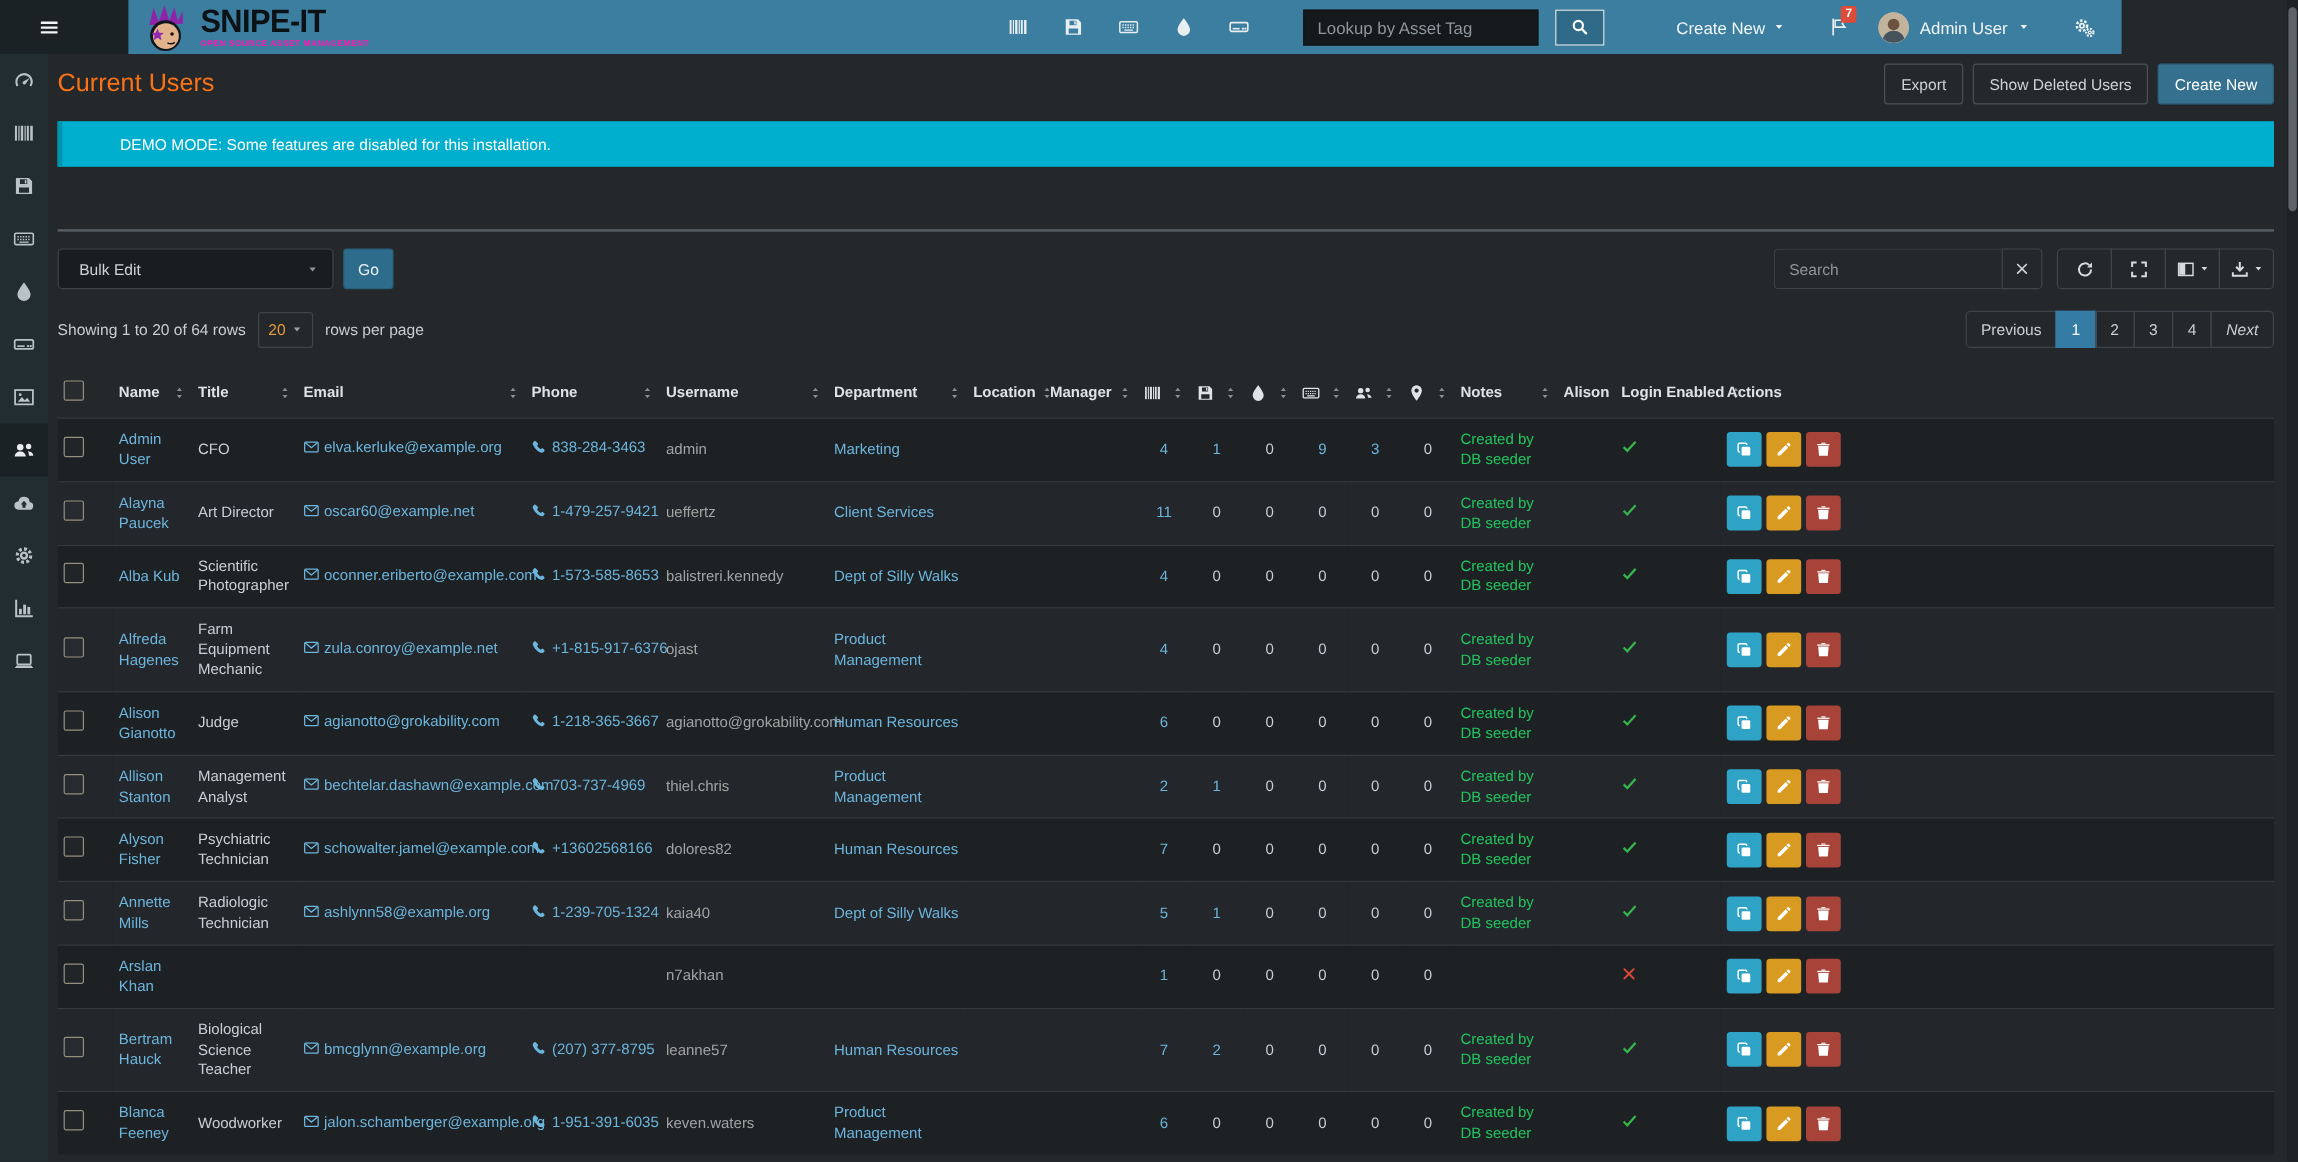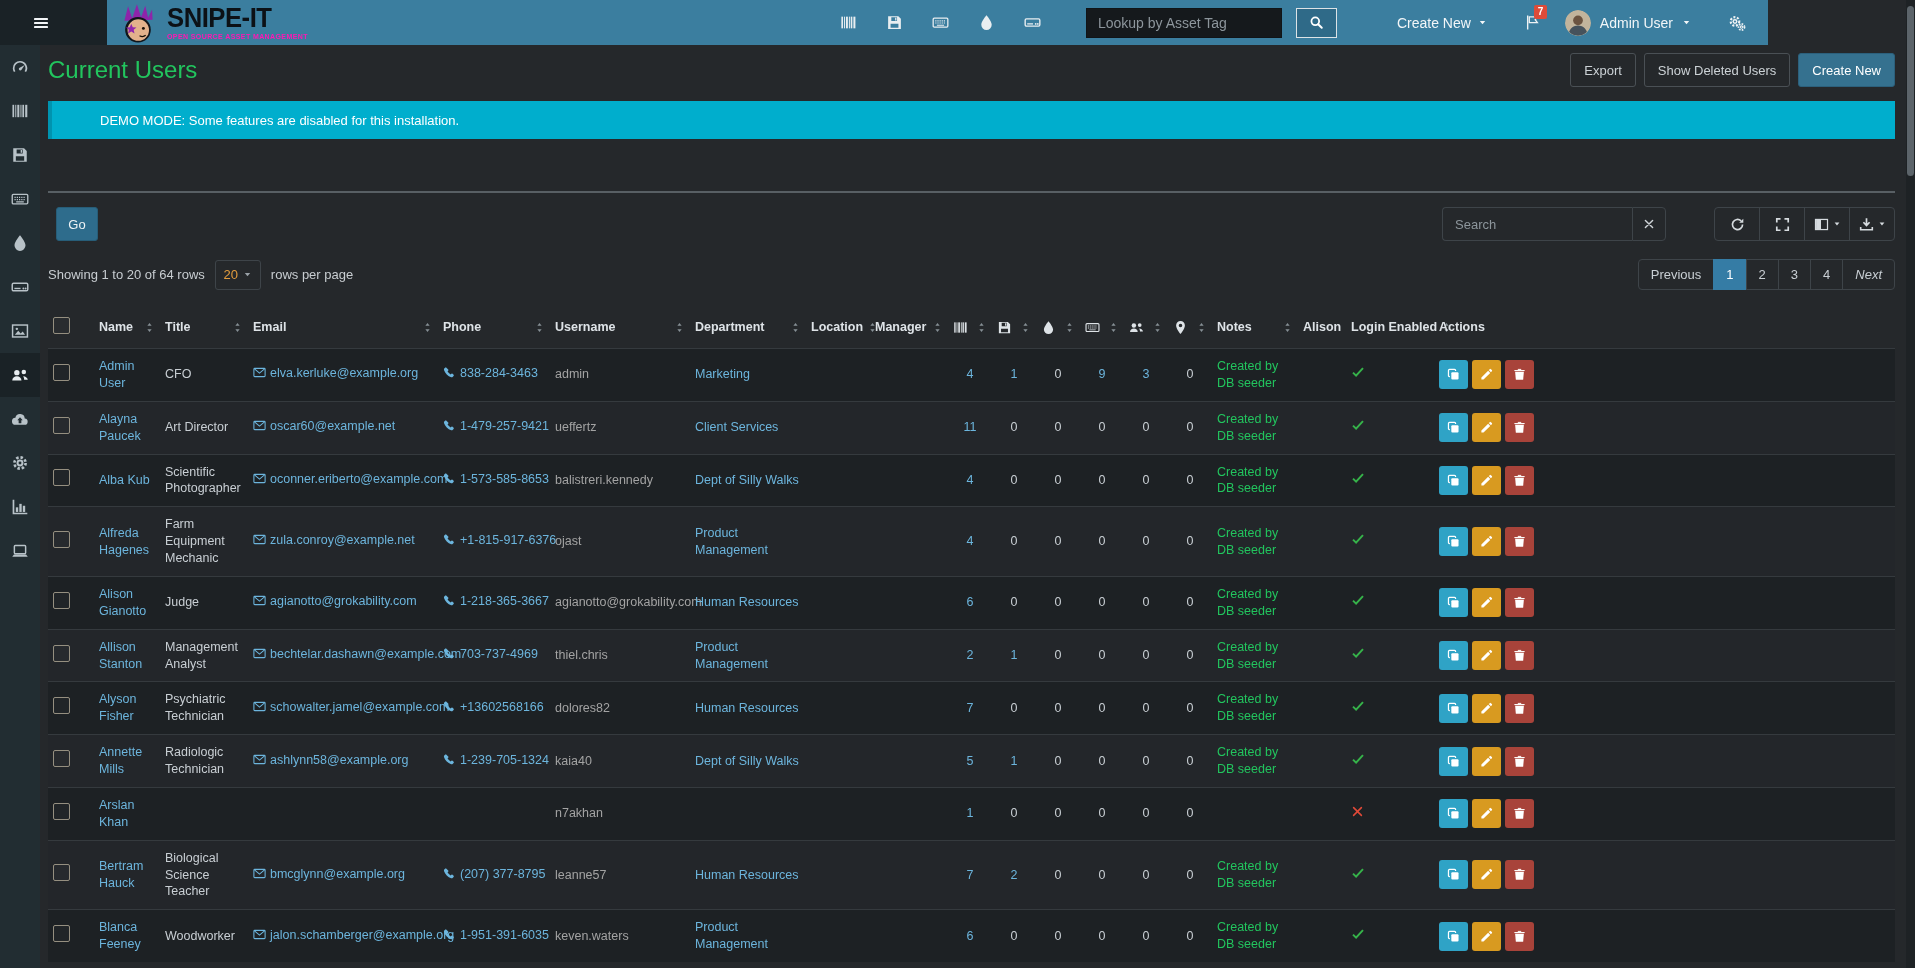--- a/index.html
+++ b/index.html
@@ -42,34 +42,34 @@
 
 
 .sidebar { position:absolute; top:45px; left:0; width:40px; height:923px; background:#222d32; z-index:5; }
 .side-item { height:44px; display:flex; align-items:center; justify-content:center; color:#b8c2c8; cursor:pointer; }
 .side-item.active { background:#1a2226; color:#e8edf0; }
 .side-item svg { width:18px; height:18px; }
 
 
 .content { position:absolute; left:40px; top:45px; width:1875px; height:923px; padding:0 20px 0 8px; }
 .page-header { display:flex; align-items:center; height:50px; }
-.page-header h1 { font-size:24px; font-weight:500; color:#22c55e; }
+.page-header h1 { font-size:21px; font-weight:500; color:#f97316; }
 .header-btns { margin-left:auto; display:flex; gap:8px; }
 .btn { height:34px; border-radius:3px; font-size:13px; font-family:inherit; display:inline-flex; align-items:center; justify-content:center; padding:0 13px; cursor:pointer; }
 .btn-dark { background:transparent; border:1px solid #4a5055; color:#ccd2d6; }
 .btn-primary { background:#35718f; border:1px solid #2c607c; color:#fff; }
 .demo-banner { margin-top:6px; height:38px; background:#00aecd; border-left:4px solid #0093af; color:#fff; display:flex; align-items:center; padding-left:48px; font-size:13px; }
 .panel { margin-top:52px; border-top:2px solid #585f64; padding-top:14px; }
 
 
 .toolbar { display:flex; align-items:center; height:34px; }
 .bulk-select { width:230px; height:34px; background:#191d20; border:1px solid #3e4449; border-radius:4px; color:#ced3d7; display:flex; align-items:center; justify-content:space-between; padding:0 12px 0 17px; cursor:pointer; }
 .bulk-select .caret-s { color:#8d969c; }
 .go-btn { width:42px; height:34px; margin-left:8px; background:#2e6c8c; border:1px solid #275d78; border-radius:3px; color:#eef3f5; font-size:13px; font-family:inherit; cursor:pointer; }
-.toolbar-right { margin-left:auto; display:flex; align-items:center;gap:36px; }
+.toolbar-right { margin-left:auto; display:flex; align-items:center; }
 .search-group { display:flex; height:34px; }
 .search-input { width:190px; height:34px; background:transparent; border:1px solid #3e4449; border-right:none; border-radius:4px 0 0 4px; color:#cfd5d9; padding:0 12px; font-size:13px; font-family:inherit; outline:none; }
 .search-input::placeholder { color:#8d969c; }
 .search-clear { width:34px; height:34px; border:1px solid #3e4449; border-radius:0 4px 4px 0; background:transparent; color:#cfd4d8; display:flex; align-items:center; justify-content:center; cursor:pointer; }
 .search-clear svg { width:12px; height:12px; }
 .btn-group { display:flex; margin-left:12px; }
 .tool-btn { width:46px; height:34px; border:1px solid #3e4449; background:transparent; color:#d6dbdf; display:flex; align-items:center; justify-content:center; gap:4px; margin-left:-1px; cursor:pointer; }
 .tool-btn:first-child { border-radius:4px 0 0 4px; margin-left:0; }
 .tool-btn:last-child { border-radius:0 4px 4px 0; }
 .tool-btn svg { width:15px; height:15px; }
@@ -353,20 +353,28 @@
       <button class="btn btn-primary">Create New</button>
     </div>
   </div>
 
   <div class="demo-banner">
     <span>DEMO MODE: Some features are disabled for this installation.</span>
   </div>
 
   <div class="panel">
     <div class="toolbar">
+      <div class="bulk-select">
+        <span>Bulk Edit</span>
+        <span class="caret-s" id="caret-bulk">
+            <svg viewBox="0 0 16 16" fill="currentColor" xmlns="http://www.w3.org/2000/svg">
+              <path d="M3.2 5.2h9.6L8 11 3.2 5.2z"></path>
+            </svg>
+          </span>
+      </div>
       <button class="go-btn">Go</button>
       <div class="toolbar-right">
         <div class="search-group">
           <input class="search-input" placeholder="Search" style="">
           <button class="search-clear" id="clear-btn">
               <svg viewBox="0 0 16 16" fill="currentColor" xmlns="http://www.w3.org/2000/svg">
                 <path d="M3.2 3.2l9.6 9.6M12.8 3.2l-9.6 9.6" stroke="currentColor" stroke-width="1.9" stroke-linecap="round"></path>
               </svg>
             </button>
         </div>

